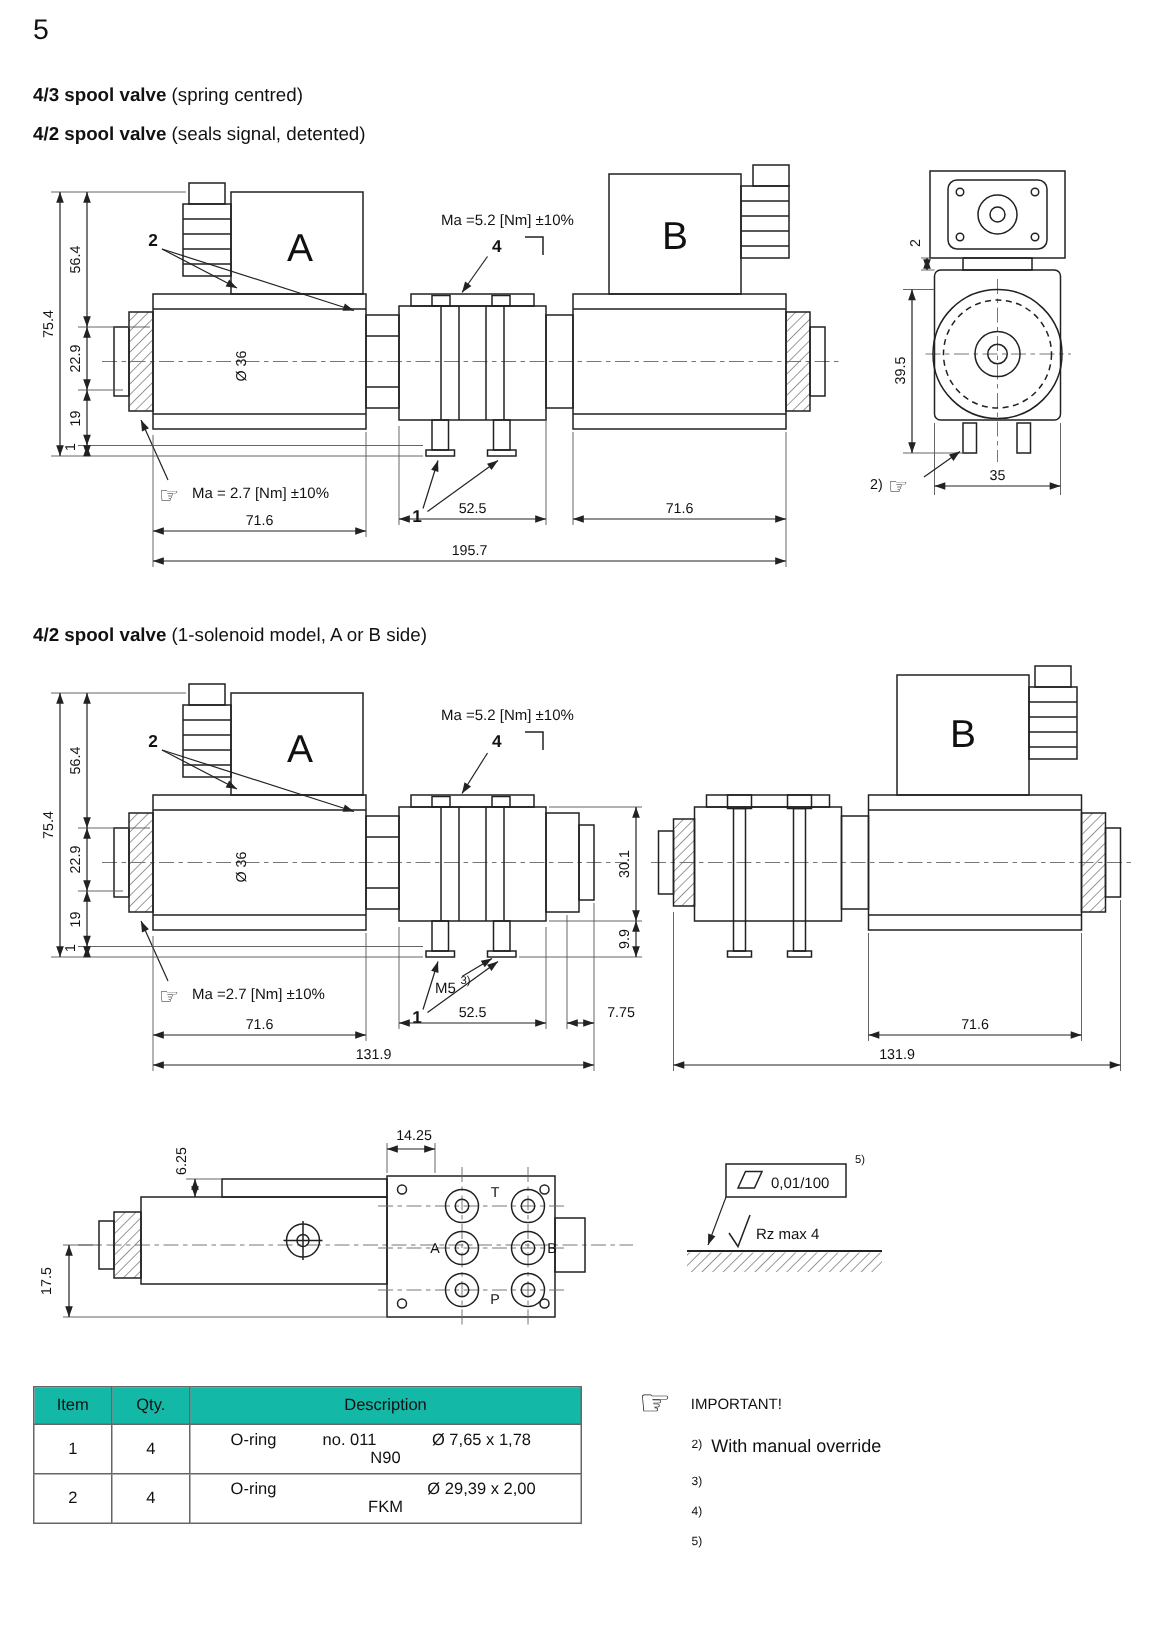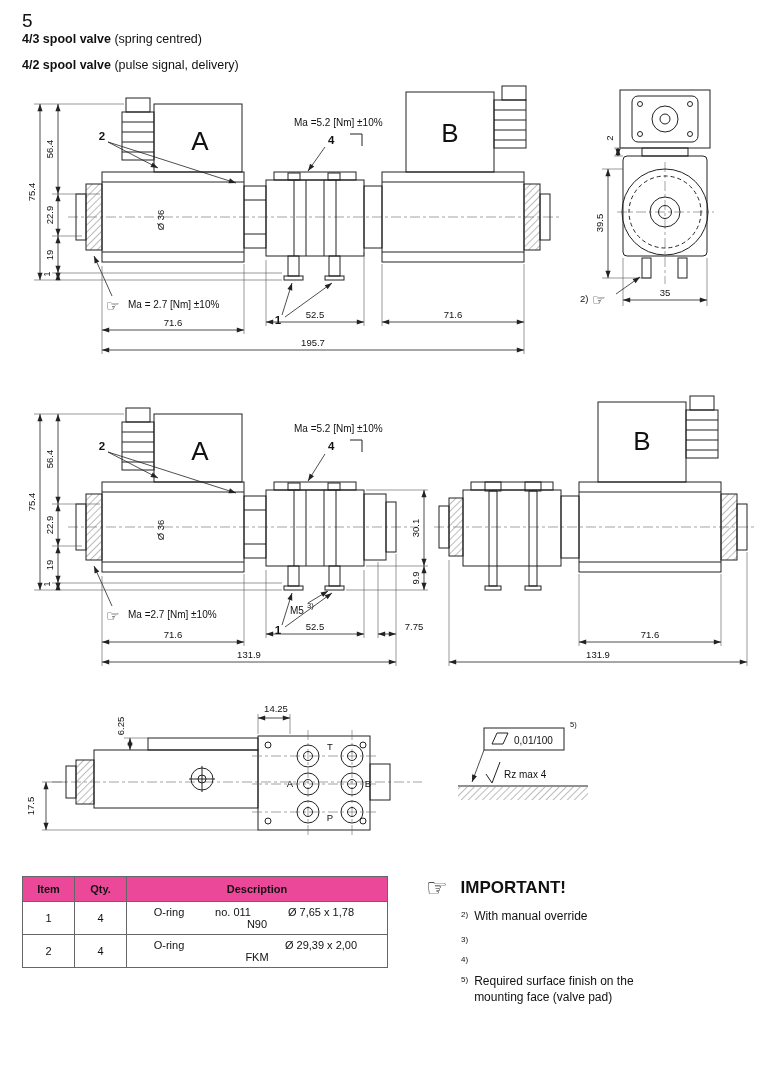--- a/index.html
+++ b/index.html
@@ -2,21 +2,21 @@
 <html><head>
 <meta charset="utf-8">
 <style>
   *{margin:0;padding:0;box-sizing:border-box}
   html,body{width:781px;height:1085px}
   body{background:#fff;color:#111;font-family:"Liberation Sans","DejaVu Sans",sans-serif;overflow:hidden}
   .page{padding:10px 12px 0 22px}
   .heading{display:flex;align-items:baseline;gap:36px;font-size:19px;font-weight:500;letter-spacing:.2px}
   .sub{font-size:12.5px}
   .sub b{font-weight:700}
-  .sub1{}
+  .sub1{margin-top:24px}
   .sub2{margin-top:12px}
   .sub3{margin-top:10px}
   svg{display:block;margin-top:12px}
   svg text{font-family:"Liberation Sans","DejaVu Sans",sans-serif;fill:#111;stroke:none}
   .ol{stroke:#222;fill:none;stroke-width:1}
   .olh{stroke:#222;fill:url(#hatch);stroke-width:1}
   .dim{stroke:#222;stroke-width:.8;fill:none}
   .ext{stroke:#555;stroke-width:.6;fill:none}
   .axis{stroke:#666;stroke-width:.6;stroke-dasharray:10 3 3 3;fill:none}
   .t9{font-size:9.5px}
@@ -24,46 +24,46 @@
   .call{font-size:11.5px;font-weight:700}
   .big{font-size:26px}
   .supt{font-size:7.5px}
   .hand-g{font-size:15px}
   .bottom{display:flex;margin-top:14px;gap:38px}
   .seal-kit{width:366px}
   .seal-title{font-size:12px;font-weight:700;margin-bottom:9px}
   .seal-title sup{font-size:8px;font-weight:400;margin-left:2px}
   table{border-collapse:collapse;font-size:11px;width:100%}
   th,td{border:1px solid #666;padding:4px 6px;text-align:center;height:25px}
-  thead th{background:#ec4899;font-weight:700}
+  thead th{background:#14b8a6;font-weight:400}
   th.c-item{width:52px;text-align:center}
   th.c-qty{width:52px;text-align:center}
   td.tc{text-align:center}
   .d-name{display:inline-block;width:52px}
   .d-no{display:inline-block;width:76px}
   .d-size{display:inline-block;width:100px}
   .notes{flex:1;padding-top:0}
   .important-row{display:flex;align-items:center;gap:13px;margin-bottom:9px}
   .hand{font-size:24px;line-height:1}
-  .imp{font-weight:700;font-size:17px}
+  .imp{font-weight:400;font-size:10px}
   .note{display:flex;gap:6px;margin-bottom:9px;font-size:12px;line-height:1.3;margin-left:35px}
   .note sup{font-size:8px;padding-top:1px}
   .note .l2:empty{display:none}
 </style>
 </head>
 <body>
 
 <div class="page">
 
   <div class="heading">
     <span>5</span>
   </div>
 
   <p class="sub sub1"><b>4/3 spool valve</b><span> (spring centred)</span></p>
-  <p class="sub sub2"><b>4/2 spool valve</b><span> (pulse signal, delivery)</span></p>
+  <p class="sub sub2"><b>4/2 spool valve</b><span> (seals signal, detented)</span></p>
 
   <svg id="d1" width="745" height="298" viewBox="0 0 745 298">
     <defs>
       <marker id="arr" viewBox="0 0 10 10" refX="9.5" refY="5" markerWidth="10" markerHeight="10" orient="auto-start-reverse">
         <path d="M0.5,1.8 L9.5,5 L0.5,8.2 z" fill="#222"></path>
       </marker>
       <pattern id="hatch" width="5" height="5" patternUnits="userSpaceOnUse" patternTransform="rotate(45)">
         <line x1="0" y1="0" x2="0" y2="5" stroke="#777" stroke-width="1"></line>
       </pattern>
     </defs>
@@ -169,20 +169,21 @@
     <text class="t9" transform="rotate(-90 591 54)" x="591" y="54" text-anchor="middle">2</text>
     <line class="dim" x1="586" y1="85" x2="586" y2="194" marker-start="url(#arr)" marker-end="url(#arr)"></line>
     <text class="t9" transform="rotate(-90 581 139)" x="581" y="139" text-anchor="middle">39.5</text>
     <line class="dim" x1="601" y1="216" x2="685" y2="216" marker-start="url(#arr)" marker-end="url(#arr)"></line>
     <text class="t9" x="643" y="212" text-anchor="middle">35</text>
     <text class="t9" x="558" y="218">2)</text>
     <text class="hand-g" x="570" y="221">☞</text>
     <path class="dim" d="M594,210 L618,193" marker-end="url(#arr)"></path>
   </svg>
 
+  <p class="sub sub3"><b>4/2 spool valve</b><span> (1-solenoid model, A or B side)</span></p>
 
   <svg id="d2" width="745" height="288" viewBox="0 0 745 288">
     <path class="axis" d="M46,133 H396 M412,133 H735"></path>
 
     <g>
       <rect class="ol" x="104" y="14" width="24" height="14"></rect>
       <rect class="ol" x="100" y="28" width="32" height="48"></rect>
       <path class="ol" d="M100,38h32 M100,48h32 M100,58h32 M100,68h32"></path>
       <rect class="ol" x="132" y="20" width="88" height="68"></rect>
       <rect class="ol" x="80" y="88" width="142" height="90"></rect>
@@ -387,21 +388,17 @@
         </div>
       </div>
       <div class="note">
         <sup>3)</sup>
       </div>
       <div class="note">
         <sup>4)</sup>
       </div>
       <div class="note">
         <sup>5)</sup>
-        <div class="nt">
-          <div>Required surface finish on the</div>
-          <div class="l2">mounting face (valve pad)</div>
-        </div>
       </div>
     </div>
   </div>
 
 </div>
 
 </body></html>

